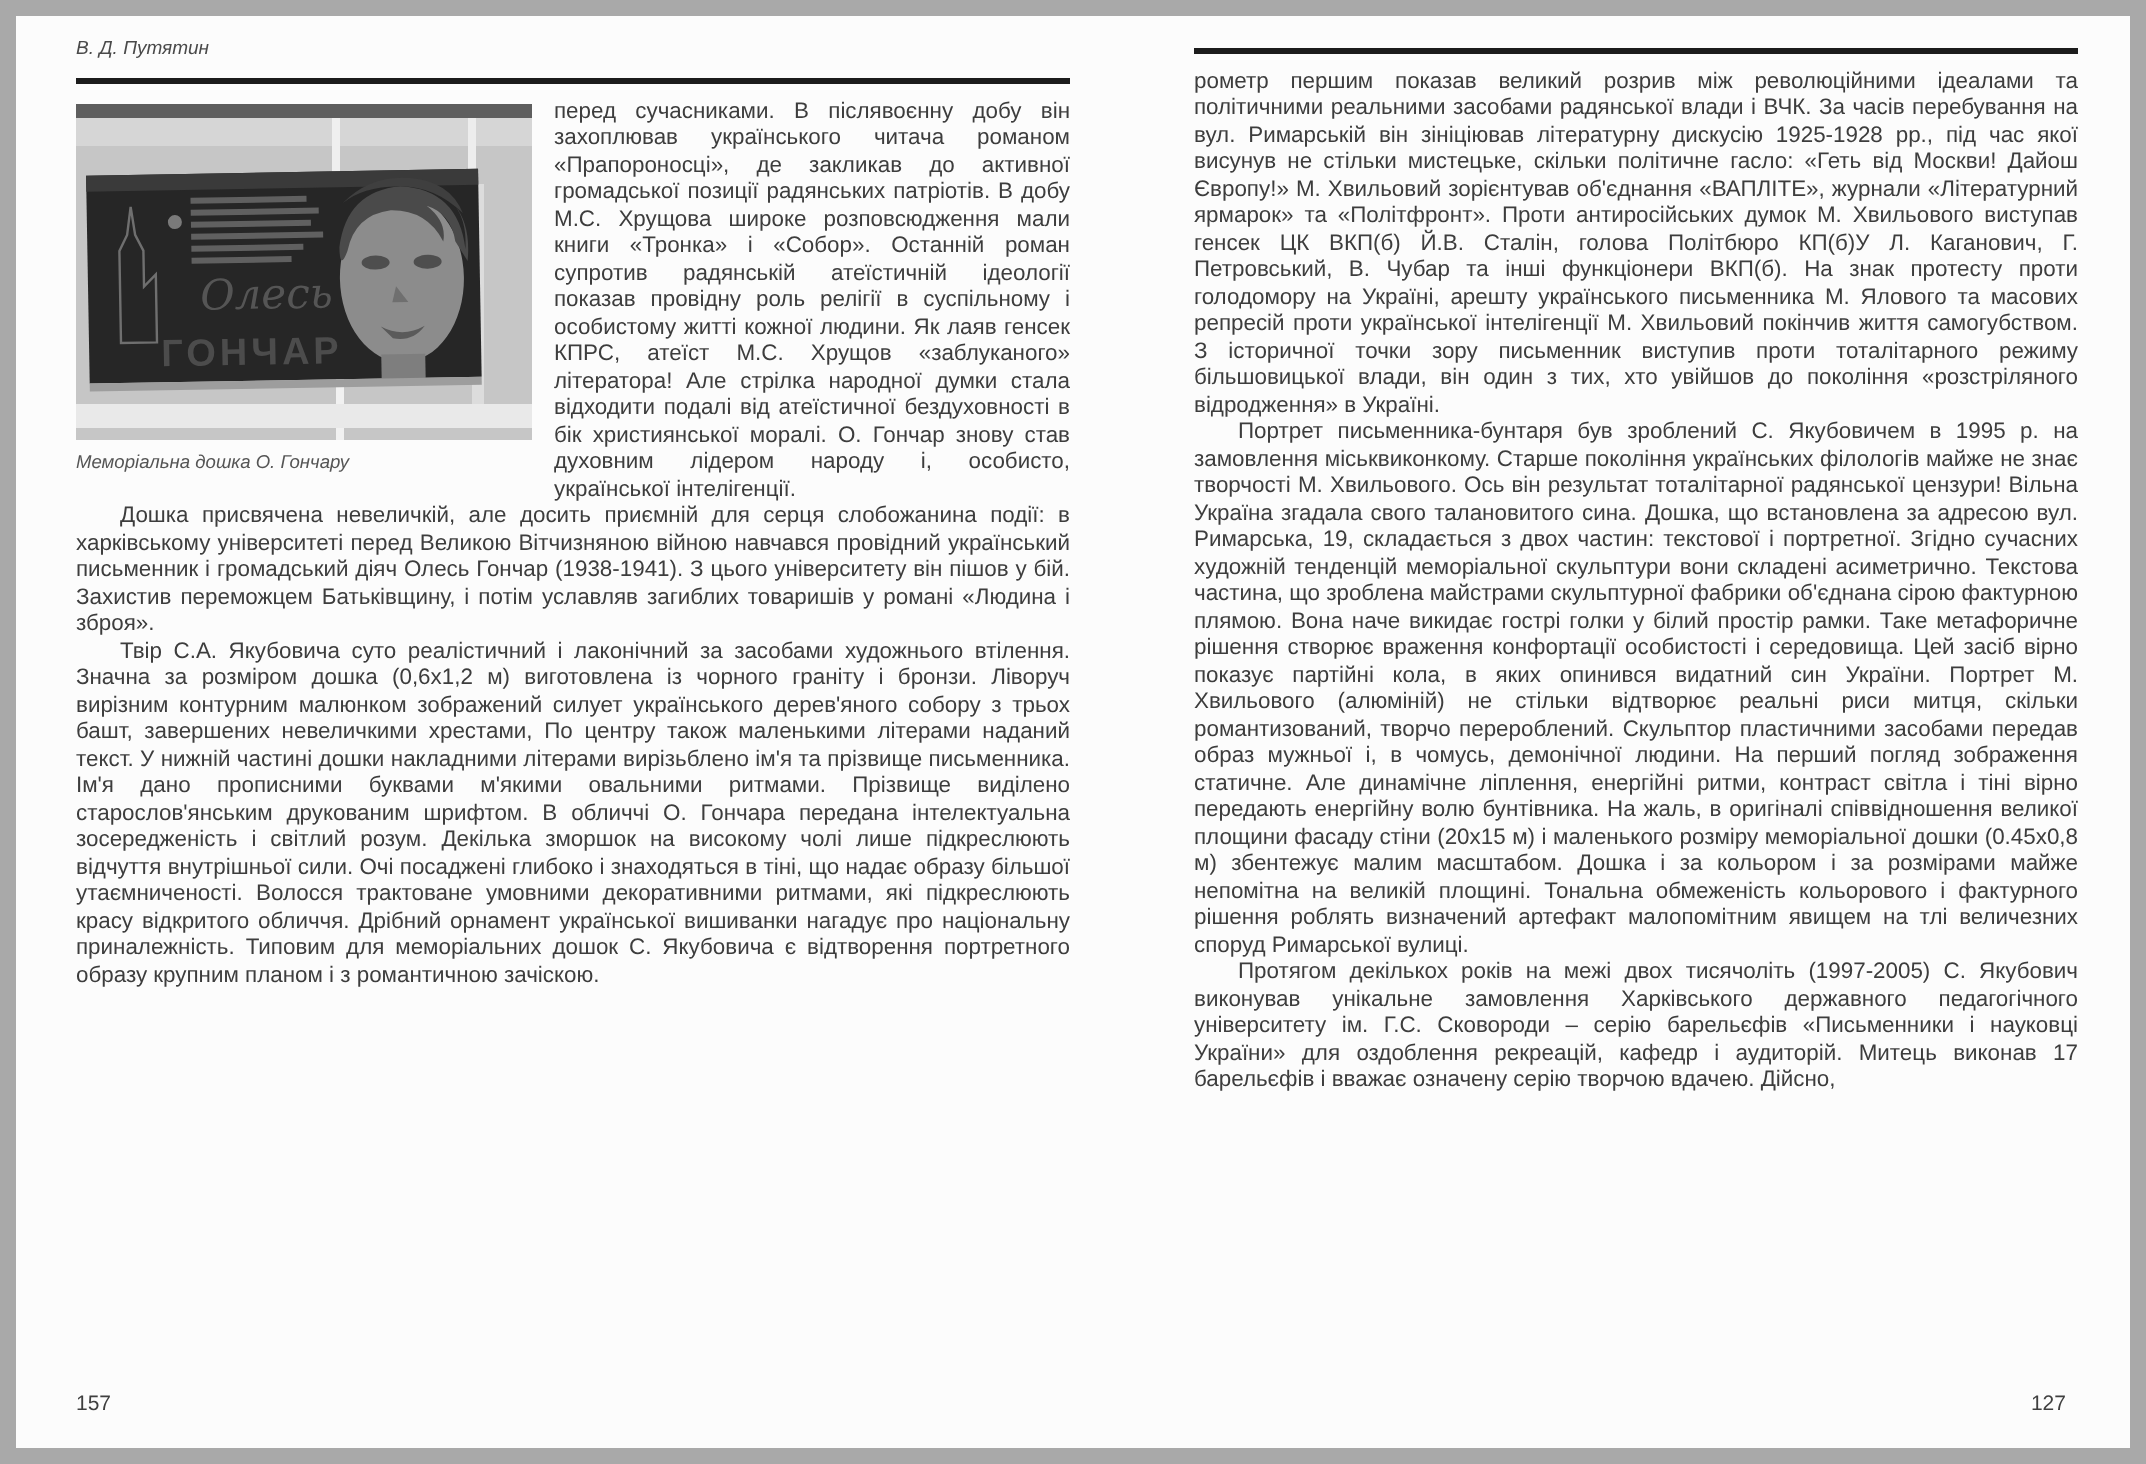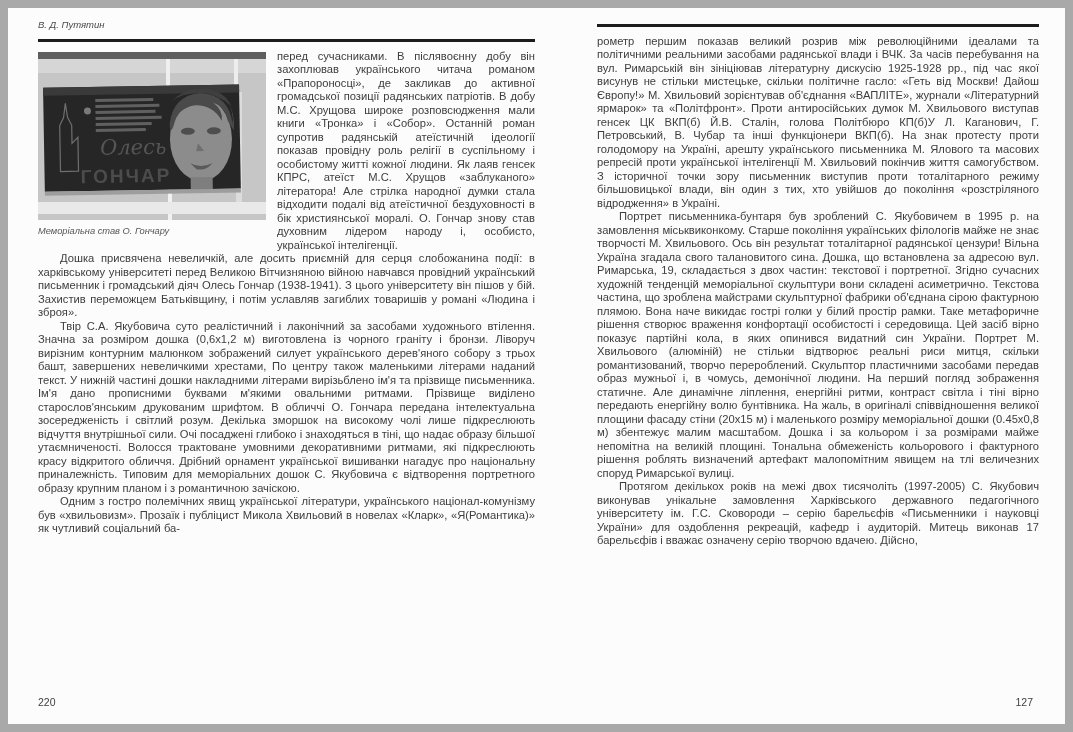--- a/index.html
+++ b/index.html
@@ -121,30 +121,29 @@
               <ellipse cx="150" cy="80" rx="7" ry="3.5" fill="#4e4e4e"></ellipse>
               <ellipse cx="176" cy="80" rx="7" ry="3.5" fill="#4e4e4e"></ellipse>
               <path d="M160 92 L158 100 L166 100 Z" fill="#6f6f6f"></path>
               <path d="M152 112 Q163 118 174 112 Q168 120 158 118 Z" fill="#5a5a5a"></path>
               <rect x="152" y="126" width="22" height="14" fill="#7e7e7e"></rect>
             </g>
           </g>
 
           <rect x="6" y="138" width="196" height="4" fill="#9d9d9d" transform="rotate(-1 110 90)"></rect>
         </svg>
-        <div class="figure-caption">Меморіальна став О. Гончару</div>
+        <div class="figure-caption">Меморіальна дошка О. Гончару</div>
       </div>
 
       <p>перед сучасниками. В післявоєнну добу він захоплював українського читача романом «Прапороносці», де закликав до активної громадської позиції радянських патріотів. В добу М.С. Хрущова широке розповсюдження мали книги «Тронка» і «Собор». Останній роман супротив радянській атеїстичній ідеології показав провідну роль релігії в суспільному і особистому житті кожної людини. Як лаяв генсек КПРС, атеїст М.С. Хрущов «заблуканого» літератора! Але стрілка народної думки стала відходити подалі від атеїстичної бездуховності в бік християнської моралі. О. Гончар знову став духовним лідером народу і, особисто, української інтелігенції.</p>
       <p class="indent">Дошка присвячена невеличкій, але досить приємній для серця слобожанина події: в харківському університеті перед Великою Вітчизняною війною навчався провідний український письменник і громадський діяч Олесь Гончар (1938-1941). З цього університету він пішов у бій. Захистив переможцем Батьківщину, і потім уславляв загиблих товаришів у романі «Людина і зброя».</p>
       <p class="indent">Твір С.А. Якубовича суто реалістичний і лаконічний за засобами художнього втілення. Значна за розміром дошка (0,6х1,2 м) виготовлена із чорного граніту і бронзи. Ліворуч вирізним контурним малюнком зображений силует українського дерев'яного собору з трьох башт, завершених невеличкими хрестами, По центру також маленькими літерами наданий текст. У нижній частині дошки накладними літерами вирізьблено ім'я та прізвище письменника. Ім'я дано прописними буквами м'якими овальними ритмами. Прізвище виділено старослов'янським друкованим шрифтом. В обличчі О. Гончара передана інтелектуальна зосередженість і світлий розум. Декілька зморшок на високому чолі лише підкреслюють відчуття внутрішньої сили. Очі посаджені глибоко і знаходяться в тіні, що надає образу більшої утаємниченості. Волосся трактоване умовними декоративними ритмами, які підкреслюють красу відкритого обличчя. Дрібний орнамент української вишиванки нагадує про національну приналежність. Типовим для меморіальних дошок С. Якубовича є відтворення портретного образу крупним планом і з романтичною зачіскою.</p>
-      <p class="indent">Одним з гостро полемічних явищ української літератури, українського націонал-комунізму був «хвильовизм». Прозаїк і публіцист Микола Хвильовий в новелах «Кларк», «Я(Романтика)» як чутливий соціальний ба-</p>
     </div>
 
-    <div class="page-number">220</div>
+    <div class="page-number">157</div>
   </div>
 
   <div class="page page-right">
     <div class="header-rule"></div>
 
     <div class="body-text">
       <p>рометр першим показав великий розрив між революційними ідеалами та політичними реальними засобами радянської влади і ВЧК. За часів перебування на вул. Римарській він зініціював літературну дискусію 1925-1928 рр., під час якої висунув не стільки мистецьке, скільки політичне гасло: «Геть від Москви! Дайош Європу!» М. Хвильовий зорієнтував об'єднання «ВАПЛІТЕ», журнали «Літературний ярмарок» та «Політфронт». Проти антиросійських думок М. Хвильового виступав генсек ЦК ВКП(б) Й.В. Сталін, голова Політбюро КП(б)У Л. Каганович, Г. Петровський, В. Чубар та інші функціонери ВКП(б). На знак протесту проти голодомору на Україні, арешту українського письменника М. Ялового та масових репресій проти української інтелігенції М. Хвильовий покінчив життя самогубством. З історичної точки зору письменник виступив проти тоталітарного режиму більшовицької влади, він один з тих, хто увійшов до покоління «розстріляного відродження» в Україні.</p>
       <p class="indent">Портрет письменника-бунтаря був зроблений С. Якубовичем в 1995 р. на замовлення міськвиконкому. Старше покоління українських філологів майже не знає творчості М. Хвильового. Ось він результат тоталітарної радянської цензури! Вільна Україна згадала свого талановитого сина. Дошка, що встановлена за адресою вул. Римарська, 19, складається з двох частин: текстової і портретної. Згідно сучасних художній тенденцій меморіальної скульптури вони складені асиметрично. Текстова частина, що зроблена майстрами скульптурної фабрики об'єднана сірою фактурною плямою. Вона наче викидає гострі голки у білий простір рамки. Таке метафоричне рішення створює враження конфортації особистості і середовища. Цей засіб вірно показує партійні кола, в яких опинився видатний син України. Портрет М. Хвильового (алюміній) не стільки відтворює реальні риси митця, скільки романтизований, творчо перероблений. Скульптор пластичними засобами передав образ мужньої і, в чомусь, демонічної людини. На перший погляд зображення статичне. Але динамічне ліплення, енергійні ритми, контраст світла і тіні вірно передають енергійну волю бунтівника. На жаль, в оригіналі співвідношення великої площини фасаду стіни (20х15 м) і маленького розміру меморіальної дошки (0.45х0,8 м) збентежує малим масштабом. Дошка і за кольором і за розмірами майже непомітна на великій площині. Тональна обмеженість кольорового і фактурного рішення роблять визначений артефакт малопомітним явищем на тлі величезних споруд Римарської вулиці.</p>
       <p class="indent">Протягом декількох років на межі двох тисячоліть (1997-2005) С. Якубович виконував унікальне замовлення Харківського державного педагогічного університету ім. Г.С. Сковороди – серію барельєфів «Письменники і науковці України» для оздоблення рекреацій, кафедр і аудиторій. Митець виконав 17 барельєфів і вважає означену серію творчою вдачею. Дійсно,</p>
     </div>

